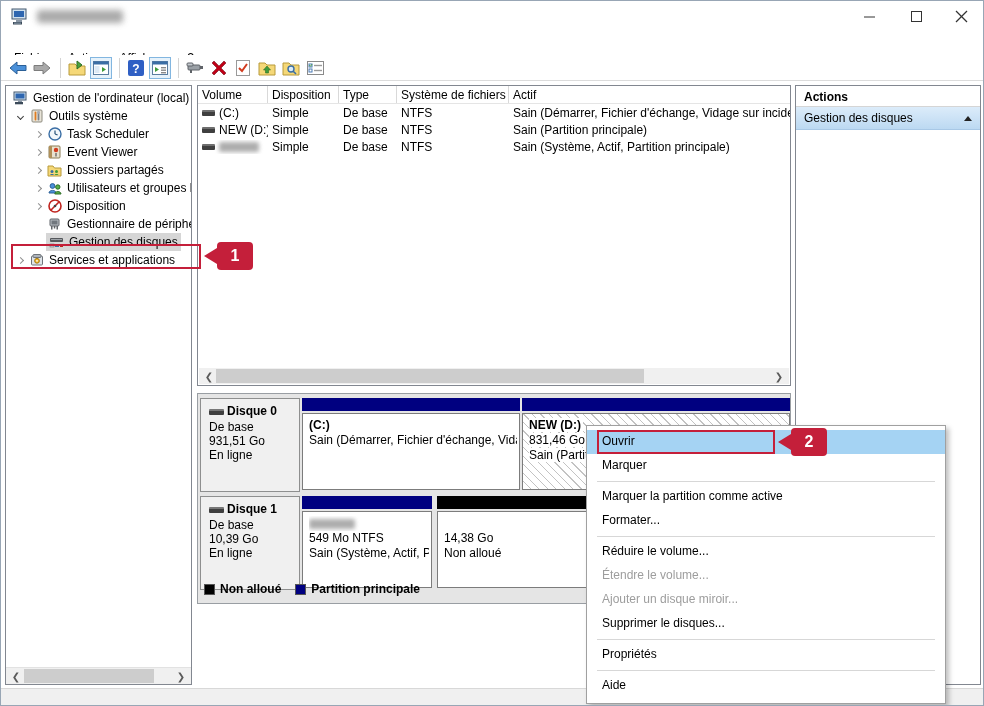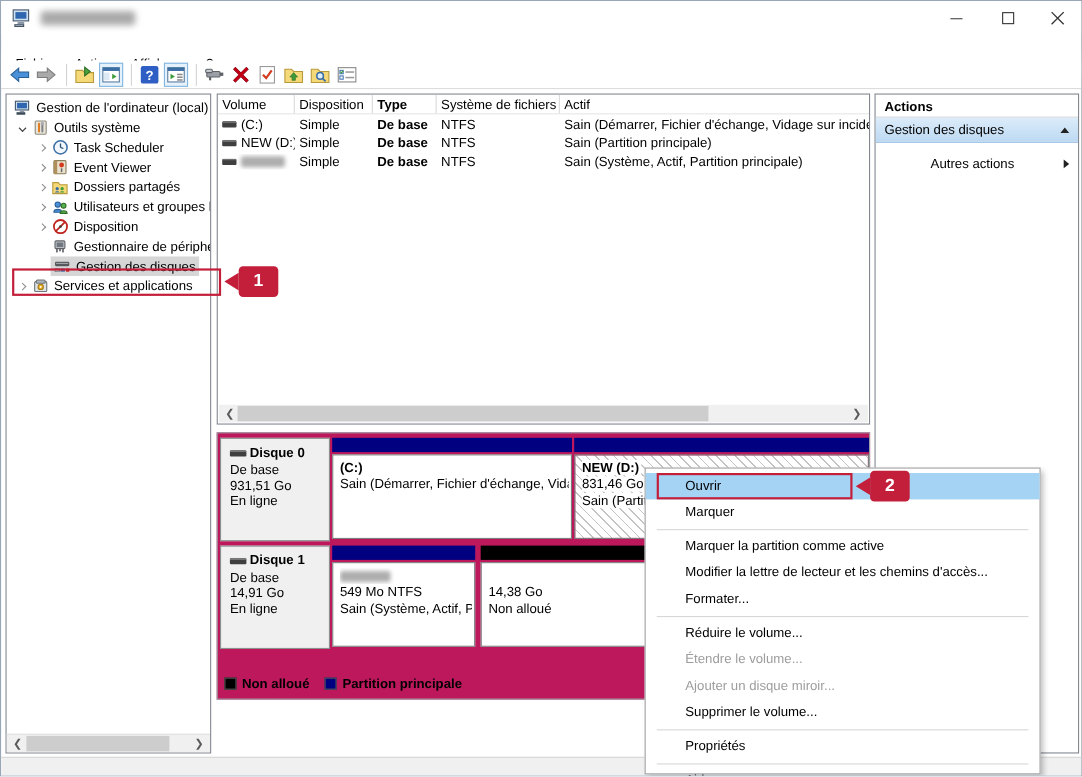--- a/index.html
+++ b/index.html
@@ -44,27 +44,27 @@
 
   .hs-arrow { position:absolute; top:0; width:16px; height:16px; color:#5a5a5a; font-size:10px; display:flex; align-items:center; justify-content:center; }
   .hs-thumb { position:absolute; top:1px; height:14px; background:#cdcdcd; }
 
   
   .vollist { left:196px; top:84px; width:594px; height:301px; overflow:hidden; }
   .vhead { display:flex; height:18px; border-bottom:1px solid #e5e5e5; }
   .vhead .hc { border-right:1px solid #d9d9d9; padding:2px 0 0 4px; overflow:hidden; white-space:nowrap; }
   .vrow { display:flex; height:17px; align-items:center; }
   .vc { padding-left:4px; overflow:hidden; white-space:nowrap; flex:none; }
-  .c1 { width:70px; } .c2 { width:71px; } .c3 { width:58px;font-weight:bold; } .c4 { width:112px; } .c5 { width:281px; }
+  .c1 { width:70px; } .c2 { width:71px; } .c3 { width:58px; } .c4 { width:112px; } .c5 { width:281px; }
   .vico { display:inline-block; width:13px; height:6px; background:#3f3f3f; border-radius:1px; margin-right:4px; vertical-align:middle; border-top:2px solid #6e6e6e; }
   .redact { display:inline-block; height:10px; background:#999; border-radius:2px; filter:blur(2px); opacity:.8; vertical-align:middle; }
   .list-hscroll { position:absolute; left:1px; right:1px; bottom:1px; height:16px; background:#f0f0f0; }
 
   
-  .diskarea { left:196px; top:392px; width:594px; height:243px; background:#be185d; border:1px solid #999ea3; overflow:hidden; }
+  .diskarea { left:196px; top:392px; width:594px; height:211px; background:#e5e5e5; border:1px solid #999ea3; overflow:hidden; }
   .disk-label { position:absolute; left:2px; width:100px; height:94px; background:#f0f0f0; border:1px solid #8e8f8f; padding:5px 0 0 8px; }
   .disk-label .dname { font-weight:bold; margin-bottom:2px; white-space:nowrap; }
   .dico { display:inline-block; width:15px; height:6px; background:#3f3f3f; border-top:2px solid #777; border-radius:1px; margin-right:3px; }
   .disk-label div.meta { line-height:14px; }
   .part { position:absolute; height:92px; }
   .pbar { position:absolute; left:0; right:0; top:0; height:13px; }
   .pbar.primary { background:#000080; }
   .pbar.unalloc { background:#000; }
   .pbox { position:absolute; left:0; right:0; top:15px; bottom:0; background:#fff; border:1px solid #7c7c7c; padding:4px 2px 0 6px; overflow:hidden; }
   .pbox div { line-height:15px; white-space:nowrap; overflow:hidden; }
@@ -85,21 +85,21 @@
   .tri-up { width:0; height:0; border-left:4px solid transparent; border-right:4px solid transparent; border-bottom:5px solid #222; }
   .act-item { height:22px; display:flex; align-items:center; padding:0 8px 0 50px; margin-top:8px; }
   .act-item .al { flex:1; }
   .tri-right { width:0; height:0; border-top:4px solid transparent; border-bottom:4px solid transparent; border-left:5px solid #222; }
 
   
   .statusbar { position:absolute; left:0; bottom:0; width:100%; height:17px; background:#f0f0f0; border-top:1px solid #d8d8d8; }
 
   
   .ctxmenu { position:absolute; left:585px; top:424px; width:360px; height:279px; background:#fff; border:1px solid #a0a0a0; box-shadow:3px 3px 5px rgba(0,0,0,.25); padding-top:4px; z-index:20; }
-  .mi { height:24px; line-height:22px; padding-left:36px; white-space:nowrap; }
+  .mi { height:24px; line-height:22px; padding-left:15px; white-space:nowrap; }
   .mi.hilite { background:#a5d3f3; }
   .mi.disabled { color:#9d9d9d; }
   .msep { height:1px; background:#d7d7d7; margin:3px 10px; }
 
   
   .anno-box { position:absolute; border:2px solid #c41f3a; z-index:30; }
   .badge { position:absolute; z-index:31; display:flex; align-items:center; }
   .badge .tail { width:0; height:0; border-top:8px solid transparent; border-bottom:8px solid transparent; border-right:13px solid #c41f3a; }
   .badge .num { background:#c41f3a; color:#fff; font-weight:bold; font-size:16px; width:36px; height:28px; border-radius:4px; display:flex; align-items:center; justify-content:center; }
 
@@ -436,21 +436,21 @@
       <div class="pbox hatch">
         <div class="ptitle"><span>NEW  (D:)</span></div>
         <div><span>831,46 Go</span></div>
         <div><span>Sain (Partit</span></div>
       </div>
     </div>
 
     <div class="disk-label" style="top:102px">
       <div class="dname"><span class="dico"></span><span>Disque 1</span></div>
       <div class="meta">De base</div>
-      <div class="meta">14,91 Go</div>
+      <div class="meta">10,39 Go</div>
       <div class="meta">En ligne</div>
     </div>
     <div class="part" style="left:104px; top:102px; width:130px">
       <div class="pbar primary"></div>
       <div class="pbox">
         <div class="ptitle"><span class="redact" style="width:46px"></span></div>
         <div>549 Mo NTFS</div>
         <div>Sain (Système, Actif, P</div>
       </div>
     </div>
@@ -470,40 +470,35 @@
       <span class="ltxt">Partition principale</span>
     </div>
   </div>
 
   <div class="pane actions">
     <div class="act-header">Actions</div>
     <div class="act-group">
       <span class="gl">Gestion des disques</span>
       <span class="tri-up"></span>
     </div>
-    <div class="act-item">
-      <span class="al">Autres actions</span>
-      <span class="tri-right"></span>
-    </div>
   </div>
 
   <div class="statusbar"></div>
 
   <div class="ctxmenu">
     <div class="mi hilite">Ouvrir</div>
     <div class="mi">Marquer</div>
     <div class="msep"></div>
     <div class="mi">Marquer la partition comme active</div>
-    <div class="mi">Modifier la lettre de lecteur et les chemins d'accès...</div>
     <div class="mi">Formater...</div>
     <div class="msep"></div>
     <div class="mi">Réduire le volume...</div>
     <div class="mi disabled">Étendre le volume...</div>
     <div class="mi disabled">Ajouter un disque miroir...</div>
-    <div class="mi">Supprimer le volume...</div>
+    <div class="mi">Supprimer le disques...</div>
     <div class="msep"></div>
     <div class="mi">Propriétés</div>
     <div class="msep"></div>
     <div class="mi">Aide</div>
   </div>
 
   <div class="anno-box" style="left:10px; top:243px; width:190px; height:25px"></div>
   <div class="badge" style="left:203px; top:241px">
     <span class="tail"></span>
     <span class="num">1</span>

